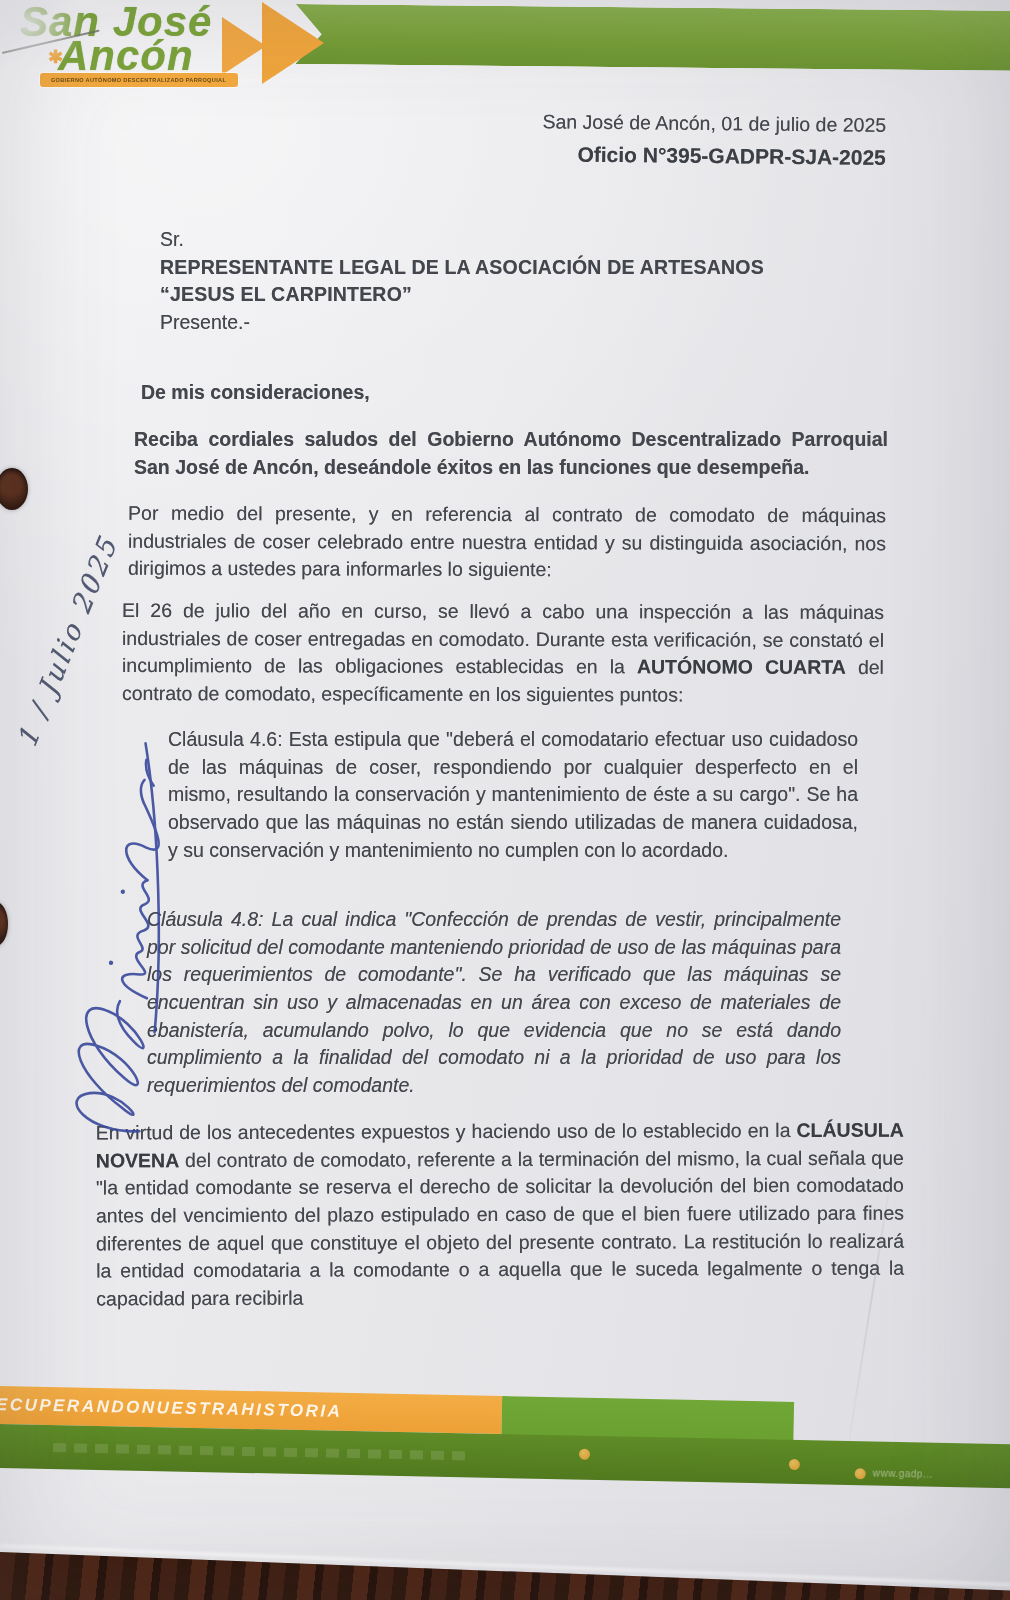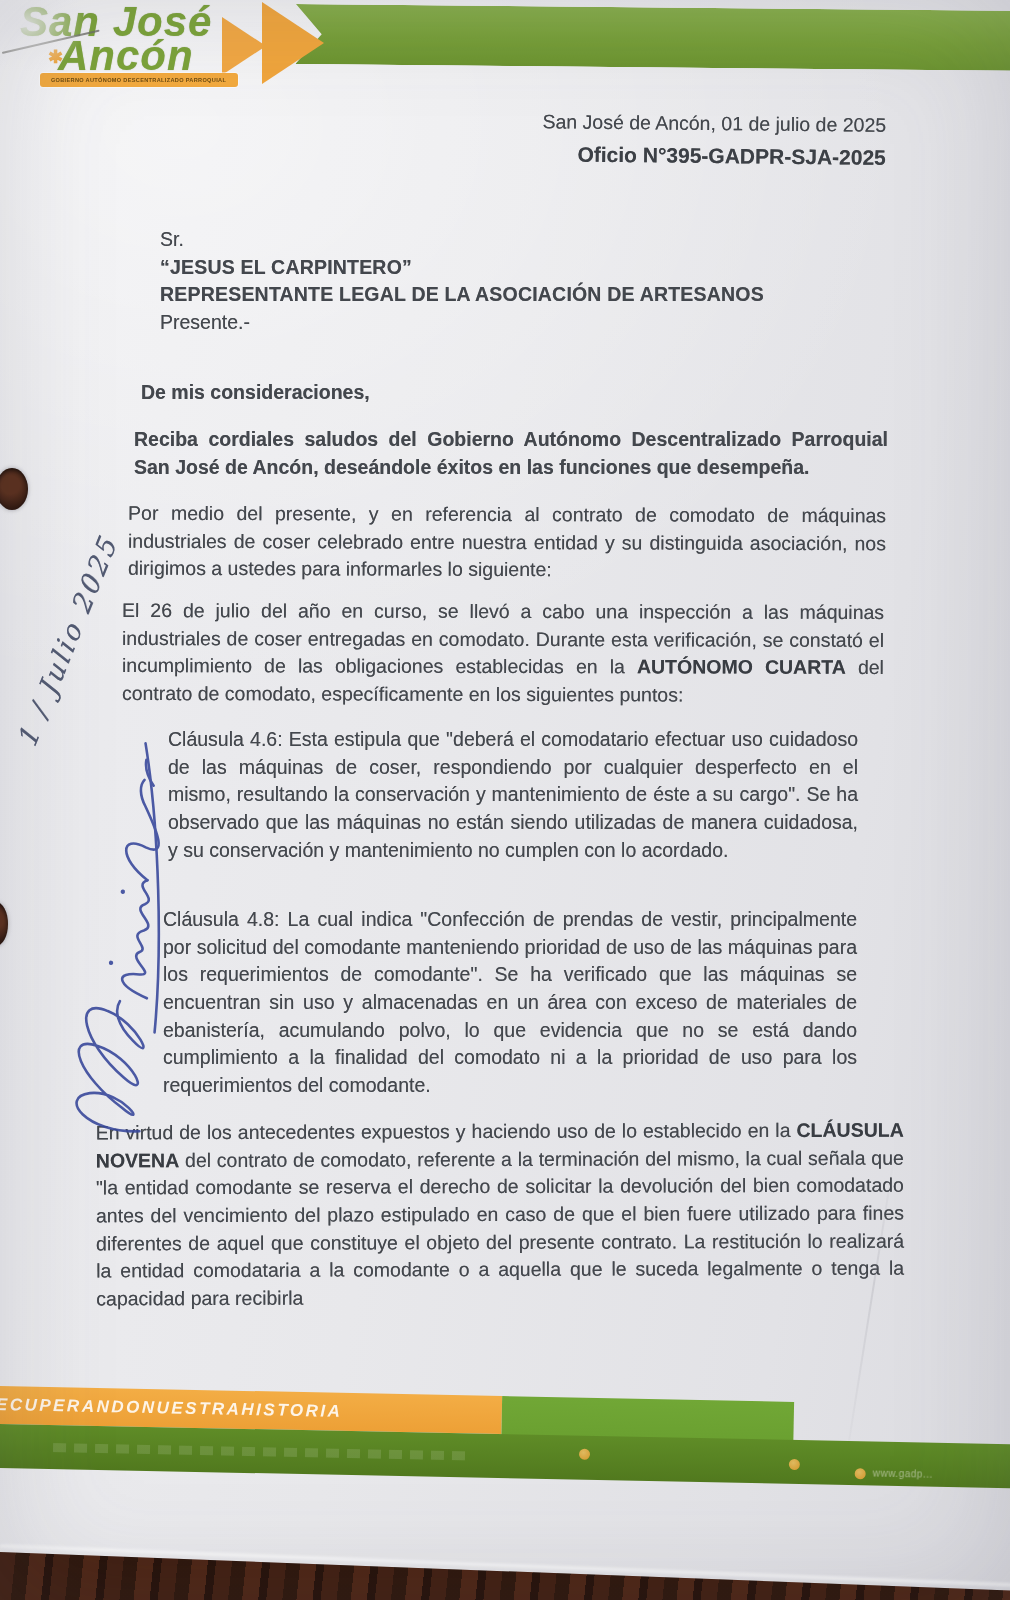--- a/index.html
+++ b/index.html
@@ -43,21 +43,21 @@
   .dateline{position:absolute;left:520px;top:110px;width:366px;text-align:right;transform:rotate(.6deg);}
   .dateline .ofi{font-weight:700;font-size:21px;margin-top:3px;color:#3c4046;}
   .recipient{position:absolute;left:160px;top:226px;line-height:27.5px;}
   .recipient .rb{font-weight:700;letter-spacing:.2px;}
   .greeting{position:absolute;left:141px;top:379px;font-weight:bold;}
   .para{position:absolute;margin:0;text-align:justify;text-align-last:left;}
   .p1{left:134px;top:426px;width:754px;font-weight:bold;}
   .p2{left:128px;top:501px;width:758px;transform:rotate(.2deg);}
   .p3{left:122px;top:598px;width:762px;transform:rotate(.15deg);}
   .c1{left:168px;top:726px;width:690px;}
-  .c2{left:163px;top:906px;width:694px;}
+  .c2{left:147px;top:906px;width:694px;font-style:italic;}
   .closing{left:96px;top:1118px;width:808px;transform:rotate(-.2deg);}
   
   .hole{position:absolute;border-radius:50%;
     background:radial-gradient(circle at 45% 40%,#5b2f1c 30%,#31180e 75%);
     box-shadow:inset 0 2px 4px rgba(0,0,0,.6),0 0 4px rgba(120,120,130,.6);}
   .hole1{left:-4px;top:468px;width:32px;height:42px;}
   .hole2{left:-16px;top:902px;width:24px;height:44px;}
   .hand-date{position:absolute;left:26px;top:728px;transform:rotate(-68deg) skewX(-6deg);
     transform-origin:0 50%;font-family:"DejaVu Serif",serif;font-style:italic;
     font-size:27px;letter-spacing:3px;color:#525a72;white-space:nowrap;
@@ -116,22 +116,22 @@
     <div class="glare"></div>
   </div>
 
   <div class="dateline txt">
     <div>San José de Ancón, 01 de julio de 2025</div>
     <div class="ofi">Oficio N°395-GADPR-SJA-2025</div>
   </div>
 
   <div class="recipient txt">
     <div>Sr.</div>
+    <div class="rb">REPRESENTANTE LEGAL DE LA ASOCIACIÓN DE ARTESANOS</div>
     <div class="rb">“JESUS EL CARPINTERO”</div>
-    <div class="rb">REPRESENTANTE LEGAL DE LA ASOCIACIÓN DE ARTESANOS</div>
     <div>Presente.-</div>
   </div>
 
   <div class="greeting txt">De mis consideraciones,</div>
 
   <p class="para txt p1">Reciba cordiales saludos del Gobierno Autónomo Descentralizado Parroquial San José de Ancón, deseándole éxitos en las funciones que desempeña.</p>
 
   <p class="para txt p2">Por medio del presente, y en referencia al contrato de comodato de máquinas industriales de coser celebrado entre nuestra entidad y su distinguida asociación, nos dirigimos a ustedes para informarles lo siguiente:</p>
 
   <p class="para txt p3"><span>El 26 de julio del año en curso, se llevó a cabo una inspección a las máquinas industriales de coser entregadas en comodato. Durante esta verificación, se constató el incumplimiento de las obligaciones establecidas en la </span><span class="b">AUTÓNOMO CUARTA</span><span> del contrato de comodato, específicamente en los siguientes puntos:</span></p>

